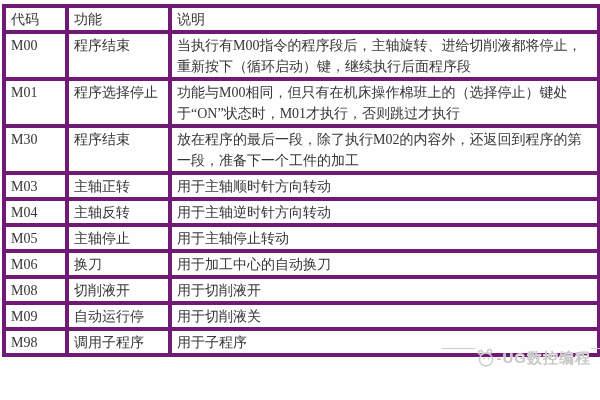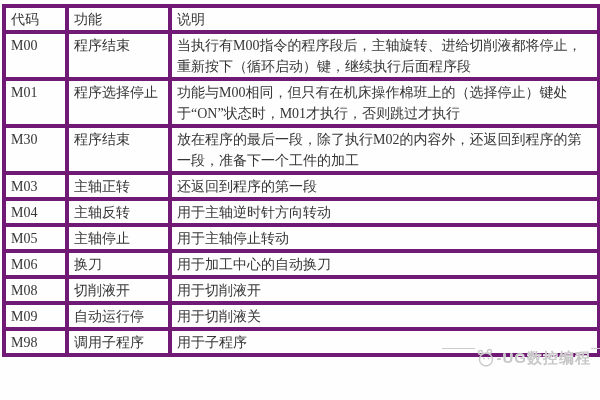--- a/index.html
+++ b/index.html
@@ -63,21 +63,21 @@
     <td>功能与M00相同，但只有在机床操作棉班上的（选择停止）键处于“ON”状态时，M01才执行，否则跳过才执行</td>
   </tr>
   <tr class="tall">
     <td>M30</td>
     <td>程序结束</td>
     <td>放在程序的最后一段，除了执行M02的内容外，还返回到程序的第一段，准备下一个工件的加工</td>
   </tr>
   <tr class="single">
     <td>M03</td>
     <td>主轴正转</td>
-    <td>还返回到程序的第一段</td>
+    <td>用于主轴顺时针方向转动</td>
   </tr>
   <tr class="single">
     <td>M04</td>
     <td>主轴反转</td>
     <td>用于主轴逆时针方向转动</td>
   </tr>
   <tr class="single">
     <td>M05</td>
     <td>主轴停止</td>
     <td>用于主轴停止转动</td>

